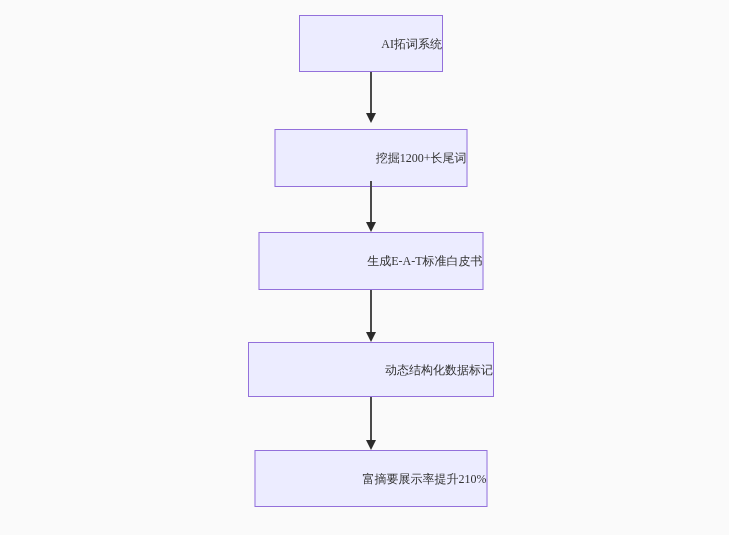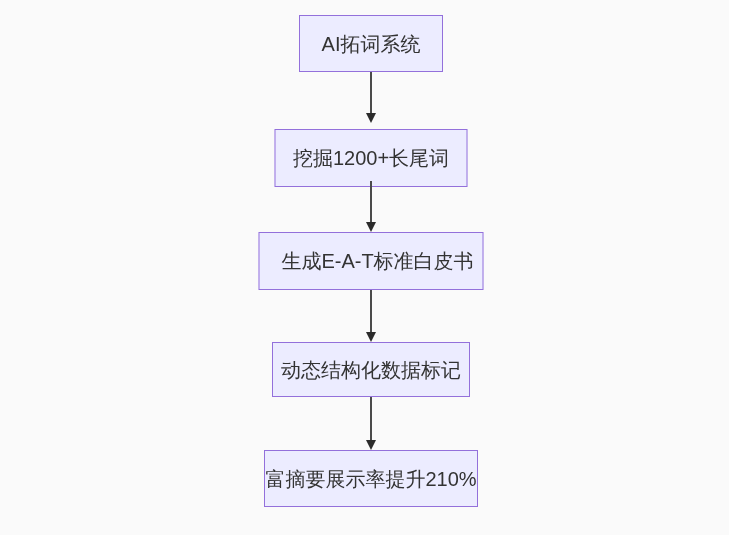--- a/index.html
+++ b/index.html
@@ -20,25 +20,26 @@
   }
   .node {
     position: absolute;
     left: 371px;
     transform: translateX(-50%);
     background: #ececff;
     border: 1.5px solid #9370db;
     box-sizing: border-box;
     display: flex;
     align-items: center;
-    justify-content: center;
+    justify-content: flex-end;
     color: #333333;
-    font-size: 20px;
+    font-size: 12px;
     line-height: 1;
     white-space: nowrap;
+    font-family: Liberation Serif, serif;
   }
   .edge-line {
     position: absolute;
     left: 371px;
     transform: translateX(-50%);
     width: 2px;
     background: #4a4a4a;
   }
   .edge-head {
     position: absolute;
@@ -70,24 +71,24 @@
   <div class="edge-line" style="top:181px; height:42px;"></div>
   <div class="edge-head" style="top:222px;"></div>
 
   <div class="node" style="top:232px; width:225px; height:58px;padding-left:13px;">
     <span>生成E-A-T标准白皮书</span>
   </div>
 
   <div class="edge-line" style="top:290px; height:43px;"></div>
   <div class="edge-head" style="top:332px;"></div>
 
-  <div class="node" style="top:342px; width:198px; height:55px;">
+  <div class="node" style="top:342px; width:246px; height:55px;">
     <span>动态结构化数据标记</span>
   </div>
 
   <div class="edge-line" style="top:397px; height:44px;"></div>
   <div class="edge-head" style="top:440px;"></div>
 
-  <div class="node" style="top:450px; width:214px; height:57px;">
+  <div class="node" style="top:450px; width:233px; height:57px;">
     <span>富摘要展示率提升210%</span>
   </div>
 
 </div>
 
 </body></html>

